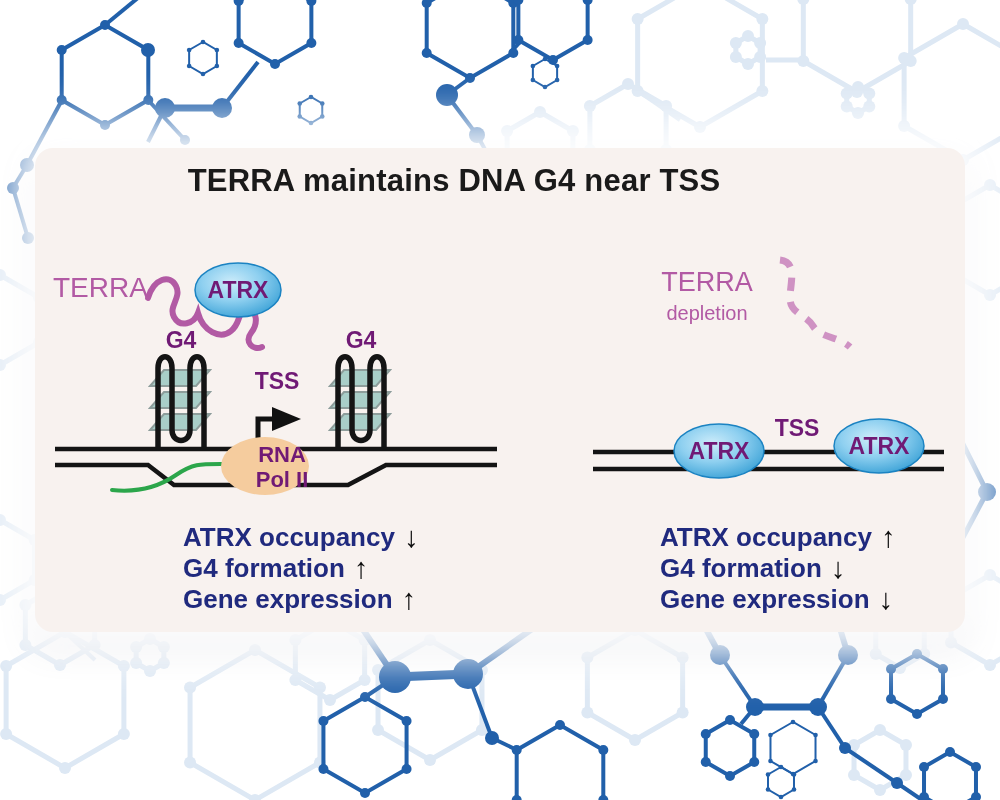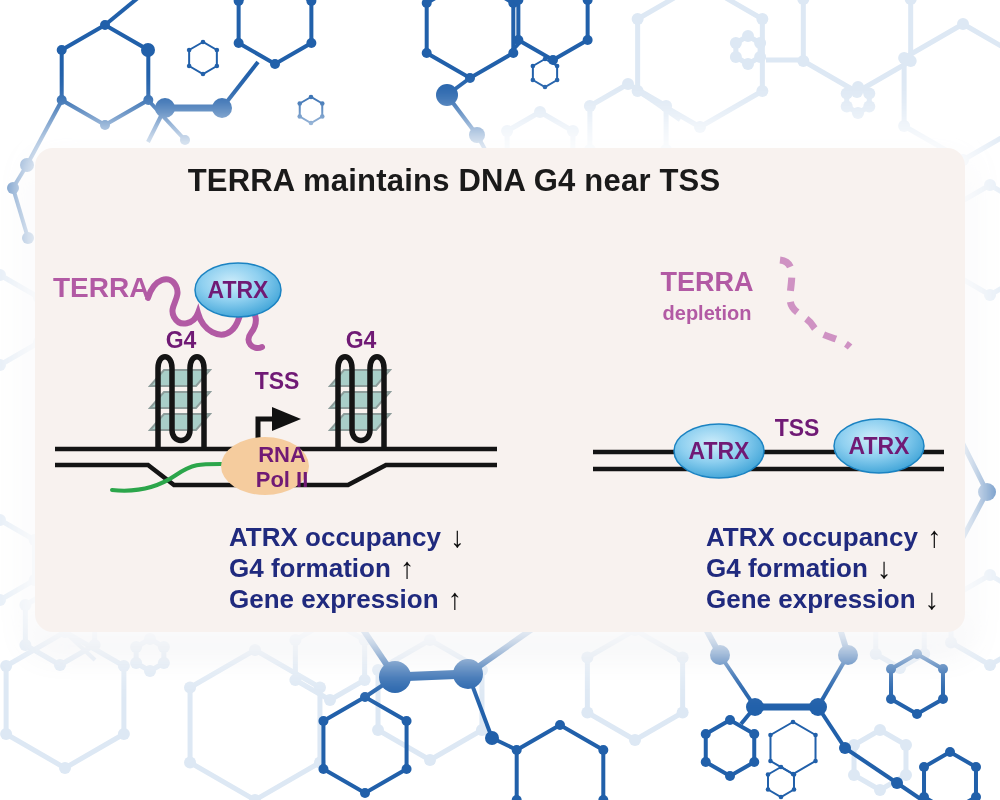--- a/index.html
+++ b/index.html
@@ -14,24 +14,24 @@
   body{position:relative;background:#ffffff;font-family:"Liberation Sans",sans-serif;}
   #bg-svg,#art-svg{position:absolute;left:0;top:0;width:1000px;height:800px;pointer-events:none;}
   #bg-svg{z-index:0;}
   #panel{position:absolute;left:35px;top:148px;width:930px;height:484px;border-radius:18px;
          background:var(--panel-bg);z-index:1;
          box-shadow:0 0 45px 28px rgba(255,255,255,0.95), 0 14px 32px rgba(120,125,150,0.33);}
   #art-svg{z-index:2;}
   .lbl{position:absolute;z-index:3;white-space:nowrap;}
   .title{left:35px;top:163px;width:838px;text-align:center;font-size:31px;font-weight:bold;
          color:var(--ink);letter-spacing:.2px;}
-  .terra{color:var(--purple);font-weight:bold;font-size:28px;}
+  .terra{color:var(--purple);font-weight:normal;font-size:28px;}
   .small-cap{font-weight:bold;font-size:23px;color:#701a75;text-align:center;}
   .stats{position:absolute;z-index:3;top:522px;}
-  .stat-row{display:flex;align-items:center;height:31px;margin-left:46px;}
+  .stat-row{display:flex;align-items:center;height:31px;}
   .stat-label{font-size:26px;font-weight:bold;color:var(--navy);}
   .stat-arrow{font-size:29px;font-weight:bold;color:#0d0d0d;margin-left:9px;line-height:1;}
   .polii-text{line-height:25px;}
   
   .strand{stroke:#141414;stroke-width:4.5;fill:none;}
   .g4line{stroke:#141414;stroke-width:5.5;fill:none;}
   .plate{fill:var(--g4-plate);stroke:var(--g4-plate-border);stroke-width:2;}
   .squiggle{stroke:var(--purple);stroke-width:6;fill:none;stroke-linecap:round;}
   .dashes{stroke:var(--purple-light);stroke-width:7;fill:none;stroke-dasharray:13 11;}
   .rna{stroke:var(--rna-green);stroke-width:4;fill:none;stroke-linecap:round;}

